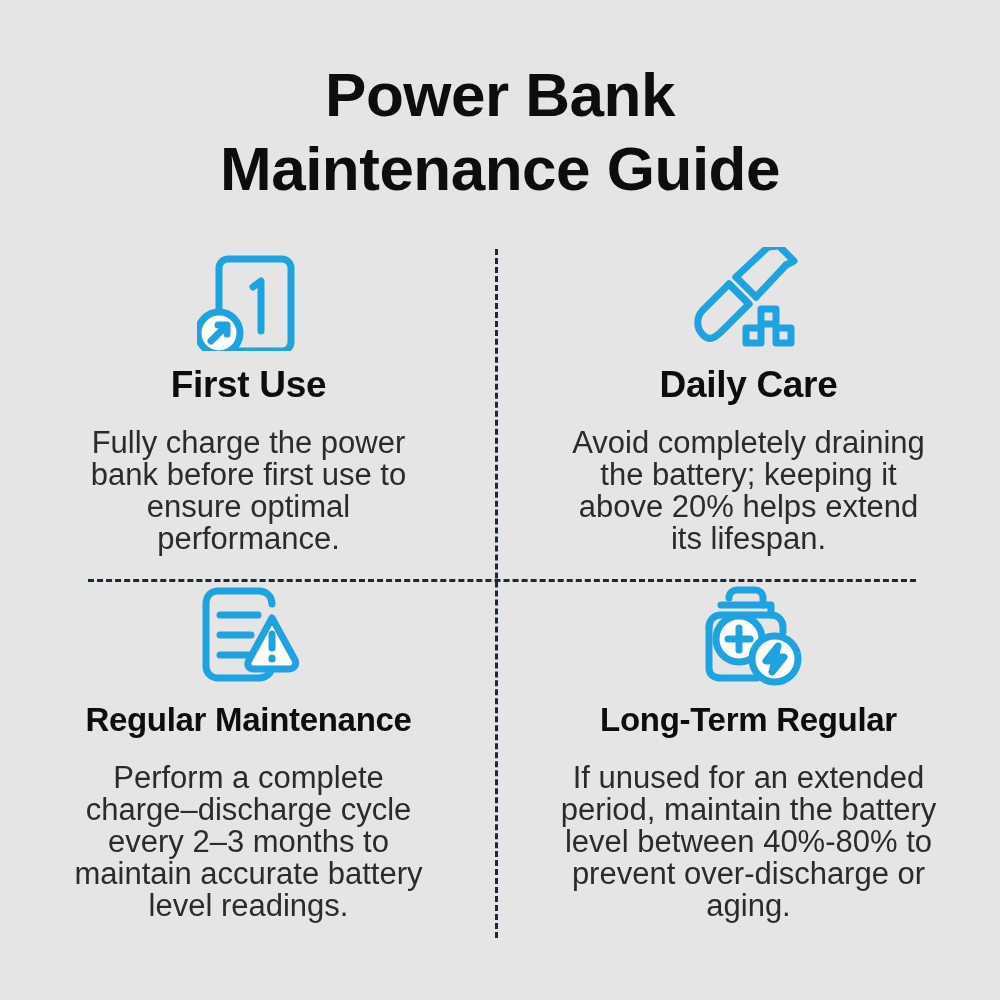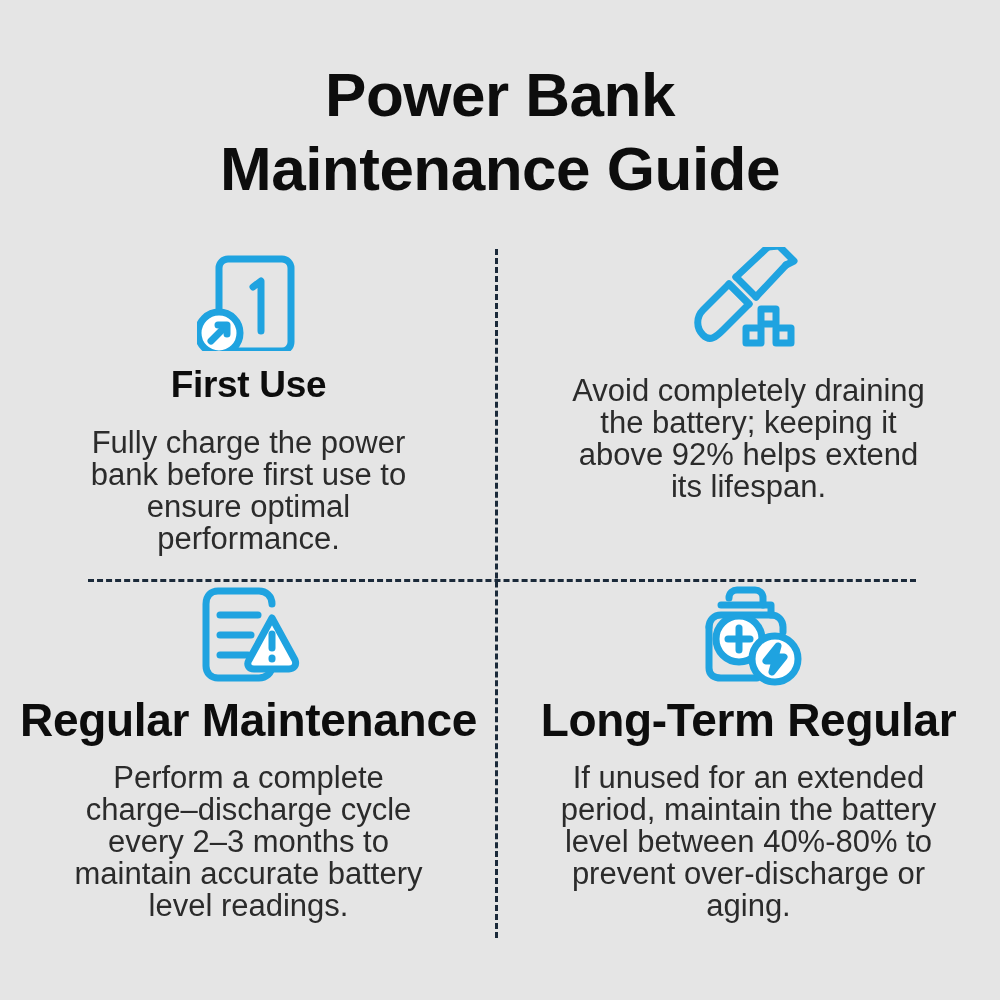--- a/index.html
+++ b/index.html
@@ -93,21 +93,21 @@
     font-weight: 700;
     font-size: 37px;
     line-height: 44px;
     color: #0d0d0d;
     margin-top: 8px;
     text-align: center;
     letter-spacing: -0.3px;
     white-space: nowrap;
   }
   .cell-heading.wide {
-    font-size: 46px;
+    font-size: 33px;
     line-height: 48px;
   }
 
   .cell-body {
     font-family: "Liberation Sans", sans-serif;
     font-weight: 400;
     font-size: 31px;
     line-height: 32px;
     color: #2b2b2b;
     text-align: center;
@@ -162,21 +162,22 @@
           <path d="M43 30 L75 0"></path>
           <path d="M63 50 L93 18"></path>
 
           <path d="M75 0 L86 -1 L101 14 L93 18"></path>
 
           <rect x="68" y="62" width="15" height="15"></rect>
           <rect x="53" y="81" width="15" height="15"></rect>
           <rect x="83" y="81" width="15" height="15"></rect>
         </svg>
       </div>
-      <div class="cell-body">Avoid completely draining the battery; keeping it above 92% helps extend its lifespan.</div>
+      <div class="cell-heading">Daily Care</div>
+      <div class="cell-body">Avoid completely draining the battery; keeping it above 20% helps extend its lifespan.</div>
     </div>
 
     <div class="cell row2">
       <div class="icon-wrap">
         <svg width="106" height="104" viewBox="0 0 106 104" fill="none" stroke="#1FA3E0" stroke-width="7" stroke-linecap="round" stroke-linejoin="round">
 
           <path d="M76 22 C76 14 70 9 63 9 L22 9 C15 9 10 14 10 22 L10 84 C10 91 15 96 22 96 L63 96 C70 96 76 91 76 84"></path>
           <path d="M24 33 L62 33"></path>
           <path d="M24 53 L55 53"></path>
           <path d="M24 73 L52 73"></path>

